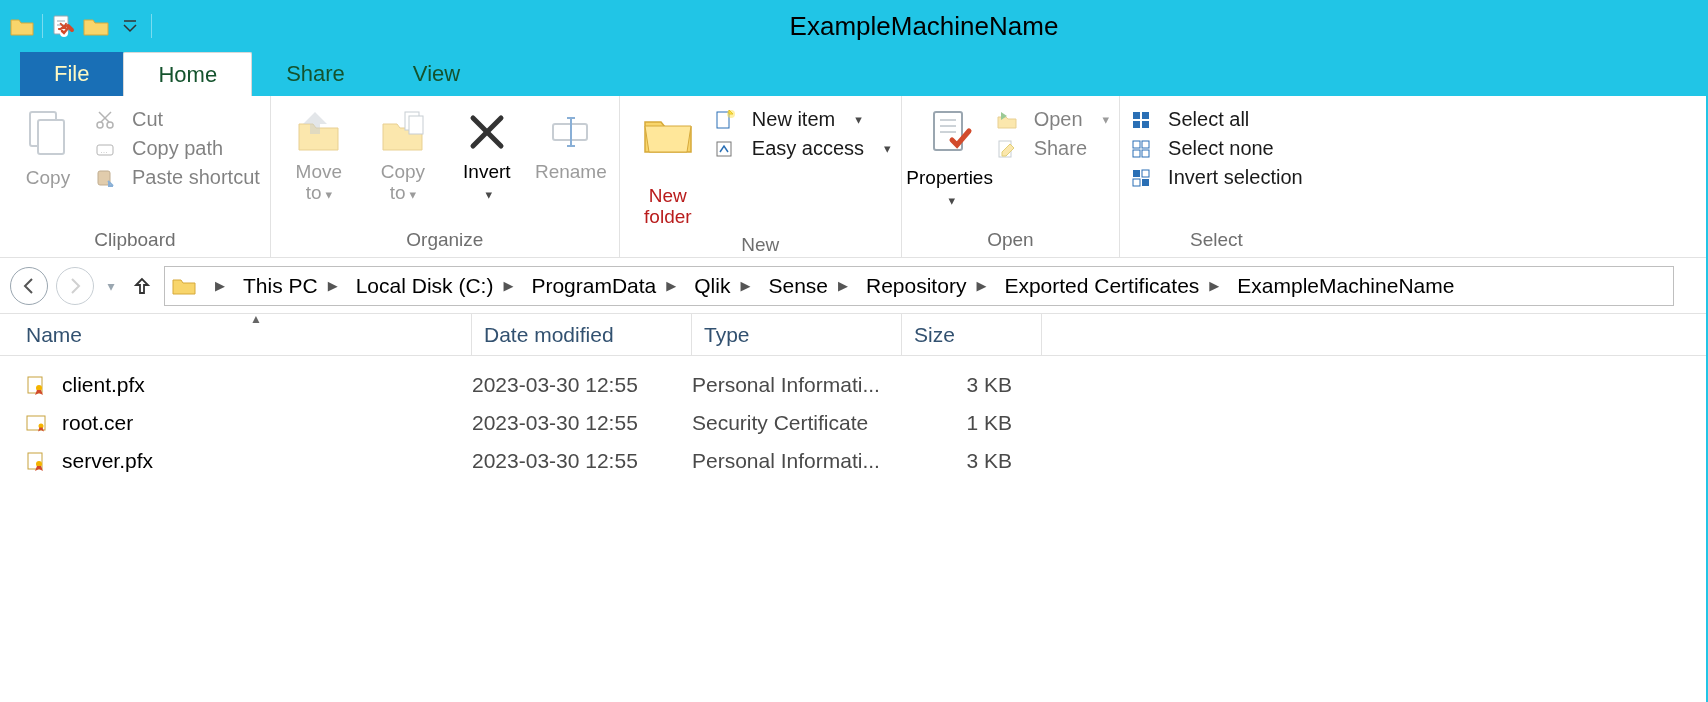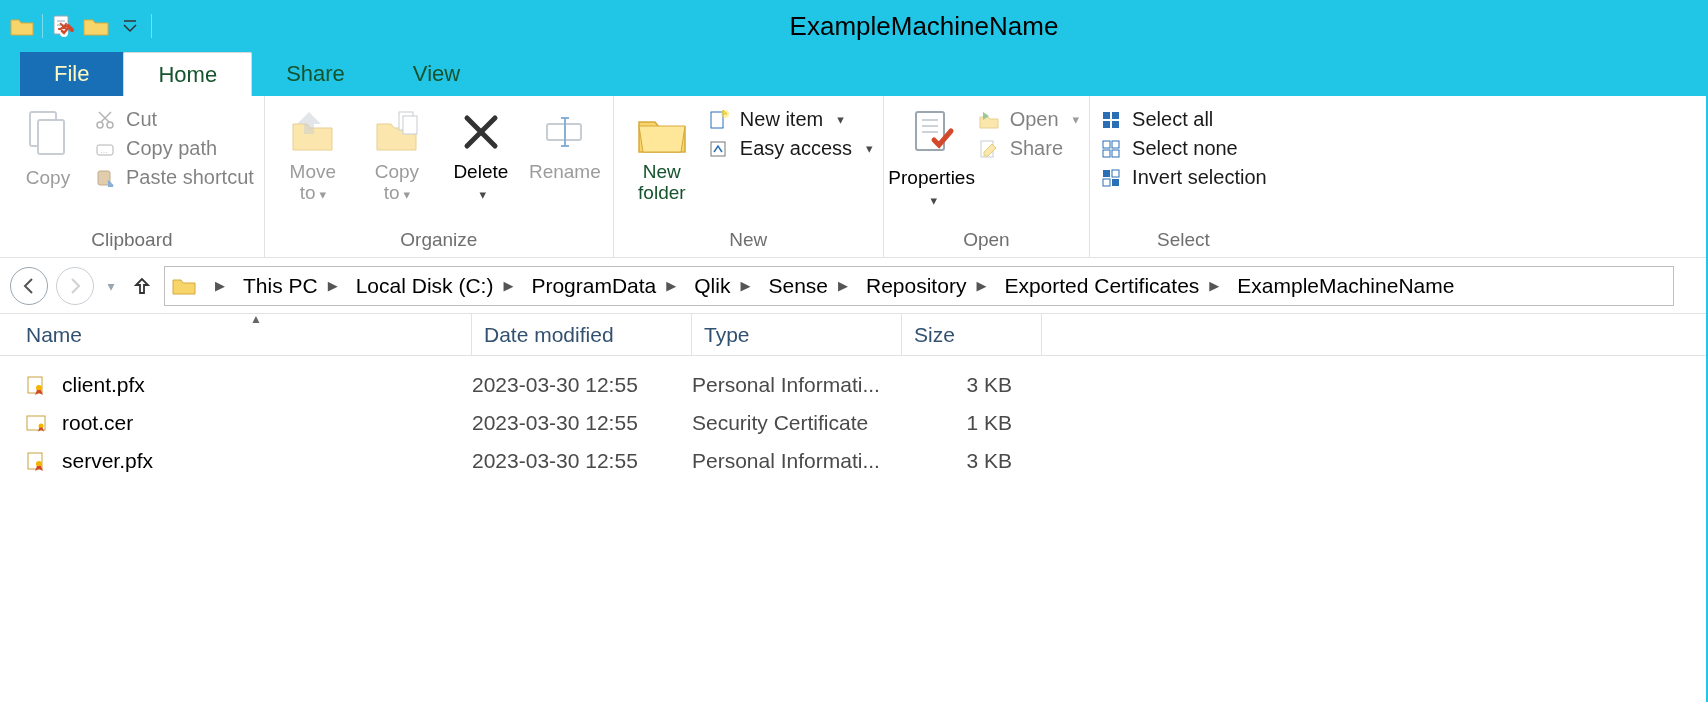--- a/index.html
+++ b/index.html
@@ -37,21 +37,21 @@
 
   
   .ribbon{background:var(--ribbon-bg);border-bottom:1px solid var(--divider);display:flex;align-items:stretch;height:162px;}
   .group{display:flex;flex-direction:column;padding:6px 10px 2px 10px;border-right:1px solid var(--divider);}
   .group .content{flex:1;display:flex;align-items:flex-start;gap:8px;}
   .group .label{font-size:19px;color:var(--group-label);text-align:center;padding:2px 0 4px;}
   .bigbtn{display:flex;flex-direction:column;align-items:center;justify-content:flex-start;width:76px;padding:4px 2px;gap:4px;color:var(--text-muted);}
   .bigbtn .cap{font-size:19px;line-height:1.1;text-align:center;color:var(--text-muted);}
   .bigbtn svg{display:block;}
   .smallcol{display:flex;flex-direction:column;gap:6px;padding-top:6px;}
-  .smallbtn{display:flex;align-items:center;gap:10px;font-size:20px;color:var(--text-muted);white-space:nowrap;}
+  .smallbtn{display:flex;align-items:center;gap:16px;font-size:20px;color:var(--text-muted);white-space:nowrap;}
   .smallbtn .ic{width:22px;height:22px;display:flex;align-items:center;justify-content:center;}
   .smallbtn .cap{color:var(--text);}
   .caret{font-size:13px;color:var(--text-muted);padding-left:4px;}
   .disabled{opacity:.55;}
 
   
   .navbar{display:flex;align-items:center;height:56px;padding:8px 10px;gap:8px;border-bottom:1px solid var(--divider);}
   .navbtn{width:38px;height:38px;border-radius:50%;border:1px solid var(--icon-muted);display:flex;align-items:center;justify-content:center;color:var(--icon-muted);}
   .navbtn svg{display:block;}
   .up-btn{width:28px;display:flex;align-items:center;justify-content:center;color:#333;}
@@ -191,21 +191,21 @@
               <rect x="28" y="6" width="14" height="18" fill="#fff" stroke="#9aa6b0"></rect>
               <rect x="32" y="10" width="14" height="18" fill="#fff" stroke="#9aa6b0"></rect>
             </svg>
           <div class="cap"><span>Copy to</span><span class="caret">▾</span></div>
         </div>
         <div class="bigbtn">
           <svg width="52" height="52" viewBox="0 0 52 52">
               <line x1="12" y1="12" x2="40" y2="40" stroke="#333" stroke-width="5" stroke-linecap="round"></line>
               <line x1="40" y1="12" x2="12" y2="40" stroke="#333" stroke-width="5" stroke-linecap="round"></line>
             </svg>
-          <div class="cap" style="color:#000;"><span>Delete</span><br><span class="caret">▾</span></div>
+          <div class="cap" style="color:#000;"><span>Invert</span><br><span class="caret">▾</span></div>
         </div>
         <div class="bigbtn disabled">
           <svg width="52" height="52" viewBox="0 0 52 52">
               <rect x="8" y="18" width="34" height="16" rx="2" fill="#fff" stroke="#9aa6b0" stroke-width="2"></rect>
               <line x1="26" y1="12" x2="26" y2="40" stroke="#2a6fb5" stroke-width="2"></line>
               <line x1="22" y1="12" x2="30" y2="12" stroke="#2a6fb5" stroke-width="2"></line>
               <line x1="22" y1="40" x2="30" y2="40" stroke="#2a6fb5" stroke-width="2"></line>
             </svg>
           <div class="cap">Rename</div>
         </div>
@@ -213,21 +213,21 @@
       <div class="label">Organize</div>
     </div>
 
     <div class="group">
       <div class="content">
         <div class="bigbtn">
           <svg width="58" height="52" viewBox="0 0 58 52">
               <path d="M6 16 h16 l4 5 h26 v25 h-46 z" fill="#f8d56b" stroke="#d6a93a" stroke-width="1.5"></path>
               <path d="M6 20 h46 l-4 26 h-38 z" fill="#ffe79a" stroke="#d6a93a"></path>
             </svg>
-          <div class="cap" style="color:#14532d;">New folder</div>
+          <div class="cap" style="color:#b91c1c;margin-top:24px;">New folder</div>
         </div>
         <div class="smallcol">
           <div class="smallbtn">
             <span class="ic">
                 <svg width="22" height="22" viewBox="0 0 22 22">
                   <rect x="3" y="3" width="12" height="16" fill="#fff" stroke="#2a6fb5"></rect>
                   <path d="M15 1 l4 4 l-4 0 z" fill="#ffe24a" stroke="#caa80b"></path>
                   <circle cx="17" cy="5" r="4" fill="#ffe24a" opacity=".5"></circle>
                 </svg>
               </span>

